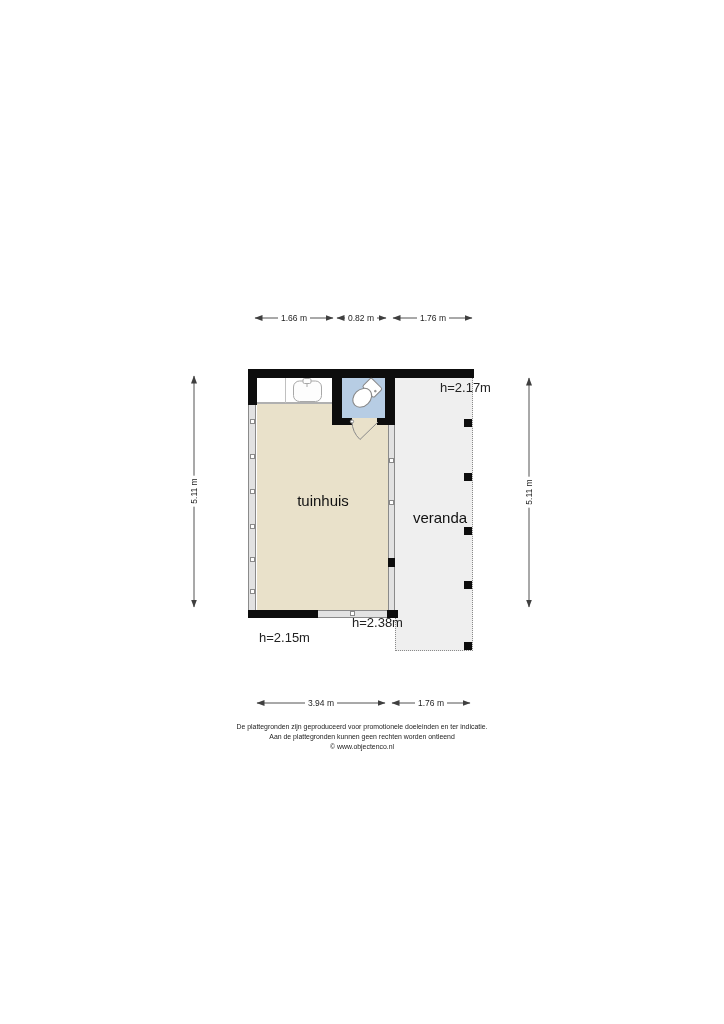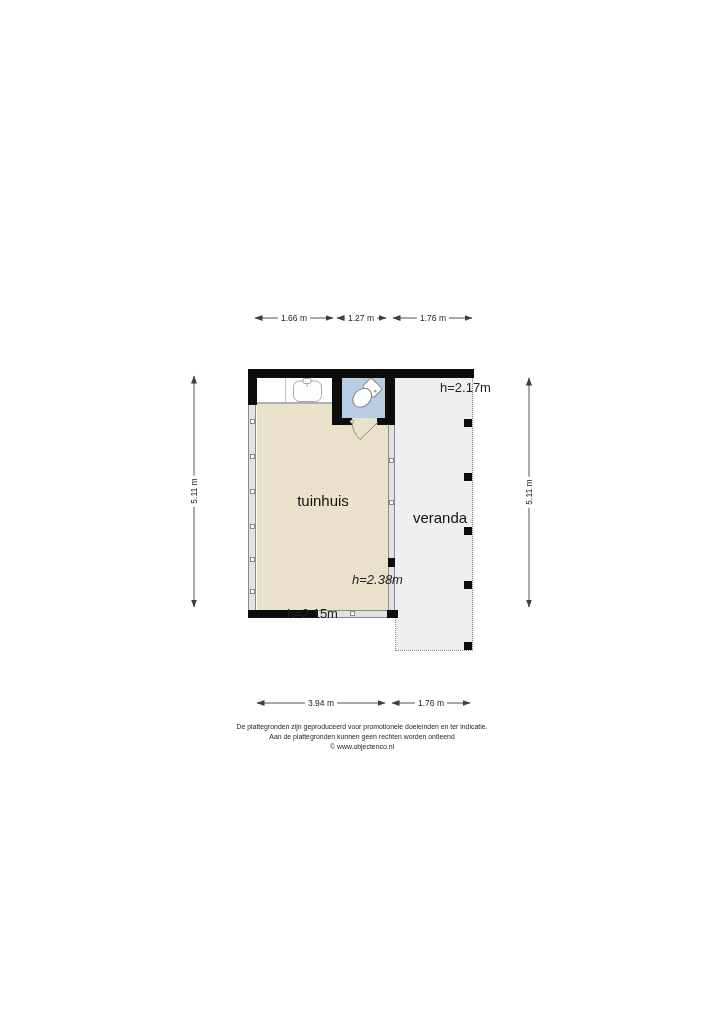--- a/index.html
+++ b/index.html
@@ -106,33 +106,33 @@
       <ellipse cx="0" cy="2.5" rx="8.2" ry="10.5" fill="#fff" stroke="#888" stroke-width="1"></ellipse>
     </g>
     <g>
       <rect x="293.5" y="381" width="28" height="20.5" rx="6" fill="#fdfdfd" stroke="#a8a8a8" stroke-width="1"></rect>
       <rect x="303" y="378.5" width="8" height="5" rx="1.5" fill="#fdfdfd" stroke="#a8a8a8" stroke-width="1"></rect>
       <line x1="307" y1="383.5" x2="307" y2="387" stroke="#a8a8a8" stroke-width="1"></line>
     </g>
   </svg>
 
   <div class="dim-label" style="left:294px;top:318px;">1.66 m</div>
-  <div class="dim-label" style="left:361px;top:318px;">1.27 m</div>
+  <div class="dim-label" style="left:361px;top:318px;">0.82 m</div>
   <div class="dim-label" style="left:433px;top:318px;">1.76 m</div>
   <div class="dim-label v" style="left:194px;top:491px;">5.11 m</div>
   <div class="dim-label v" style="left:529px;top:492px;">5.11 m</div>
   <div class="dim-label" style="left:321px;top:703px;">3.94 m</div>
   <div class="dim-label" style="left:431px;top:703px;">1.76 m</div>
 
   <div class="room-label" style="left:323px;top:500px;">tuinhuis</div>
   <div class="room-label" style="left:440px;top:517px;">veranda</div>
 
   <div class="h-label" style="left:440px;top:380px;text-align:right;width:30px;">h=2.17m</div>
-  <div class="h-label" style="left:259px;top:606px;margin-left:28px;">h=2.15m</div>
-  <div class="h-label" style="left:352px;top:572px;text-align:left;width:32px;font-style:italic;">h=2.38m</div>
+  <div class="h-label" style="left:259px;top:630px;">h=2.15m</div>
+  <div class="h-label" style="left:352px;top:615px;text-align:left;width:32px;">h=2.38m</div>
 
   <div class="abs footer">
     <div>De plattegronden zijn geproduceerd voor promotionele doeleinden en ter indicatie.</div>
     <div>Aan de plattegronden kunnen geen rechten worden ontleend</div>
     <div>© www.objectenco.nl</div>
   </div>
 
 </div>
 
 </body></html>

